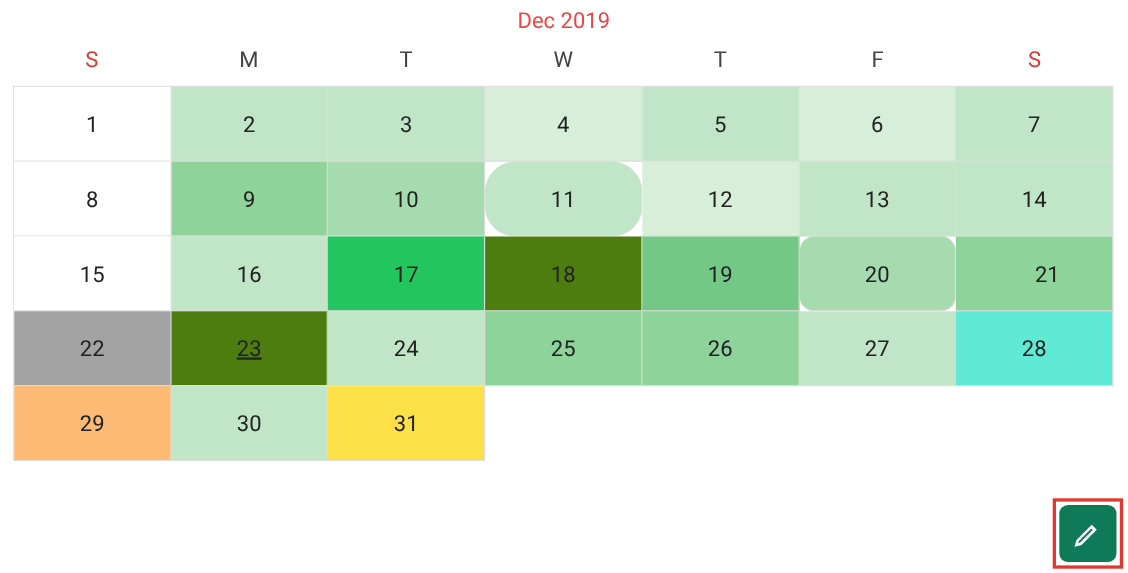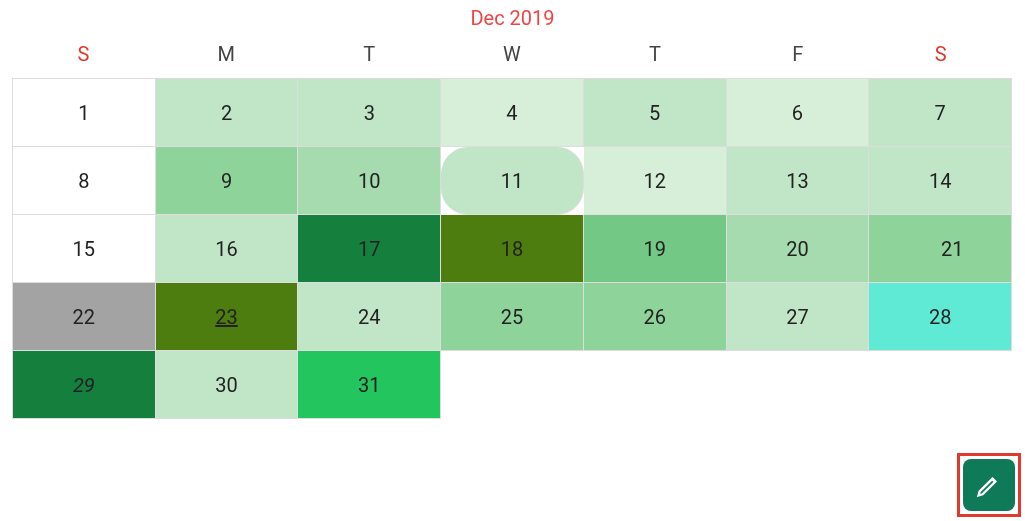--- a/index.html
+++ b/index.html
@@ -136,30 +136,30 @@
       </div>
       <div class="day" style="background-color: rgb(193, 230, 199);">
         <span class="num">14</span>
       </div>
       <div class="day" style="background-color: rgb(255, 255, 255);">
         <span class="num">15</span>
       </div>
       <div class="day" style="background-color: rgb(193, 230, 199);">
         <span class="num">16</span>
       </div>
-      <div class="day" style="background-color: #15803d;">
+      <div class="day" style="background-color: #22c55e;">
         <span class="num">17</span>
       </div>
       <div class="day" style="background-color: #4d7c0f;">
         <span class="num">18</span>
       </div>
       <div class="day" style="background-color: rgb(116, 200, 134);">
         <span class="num">19</span>
       </div>
-      <div class="day" style="background-color: rgb(166, 219, 176);">
+      <div class="day" style="background-color: rgb(166, 219, 176); border-radius: 13px;">
         <span class="num">20</span>
       </div>
       <div class="day" style="background-color: rgb(142, 211, 153); padding-left: 24px;">
         <span class="num">21</span>
       </div>
       <div class="day" style="background-color: #a3a3a3;">
         <span class="num">22</span>
       </div>
       <div class="day" style="background-color: #4d7c0f; text-decoration: underline;">
         <span class="num">23</span>
@@ -172,27 +172,27 @@
       </div>
       <div class="day" style="background-color: rgb(142, 211, 153);">
         <span class="num">26</span>
       </div>
       <div class="day" style="background-color: rgb(193, 230, 199); text-align: right;">
         <span class="num">27</span>
       </div>
       <div class="day" style="background-color: #5eead4;">
         <span class="num">28</span>
       </div>
-      <div class="day" style="background-color: #15803d; font-style: italic;">
+      <div class="day" style="background-color: #fdba74;">
         <span class="num">29</span>
       </div>
       <div class="day" style="background-color: rgb(193, 230, 199);">
         <span class="num">30</span>
       </div>
-      <div class="day" style="background-color: #22c55e;">
+      <div class="day" style="background-color: #fde047;">
         <span class="num">31</span>
       </div>
     </div>
 </div>
 
 <div class="fab-wrap">
   <div class="fab">
     <svg viewBox="0 0 24 24">
       <path d="M3 21l3.5-1 11-11-2.5-2.5-11 11L3 21z"></path>
       <path d="M14.5 6.5l3 3"></path>

